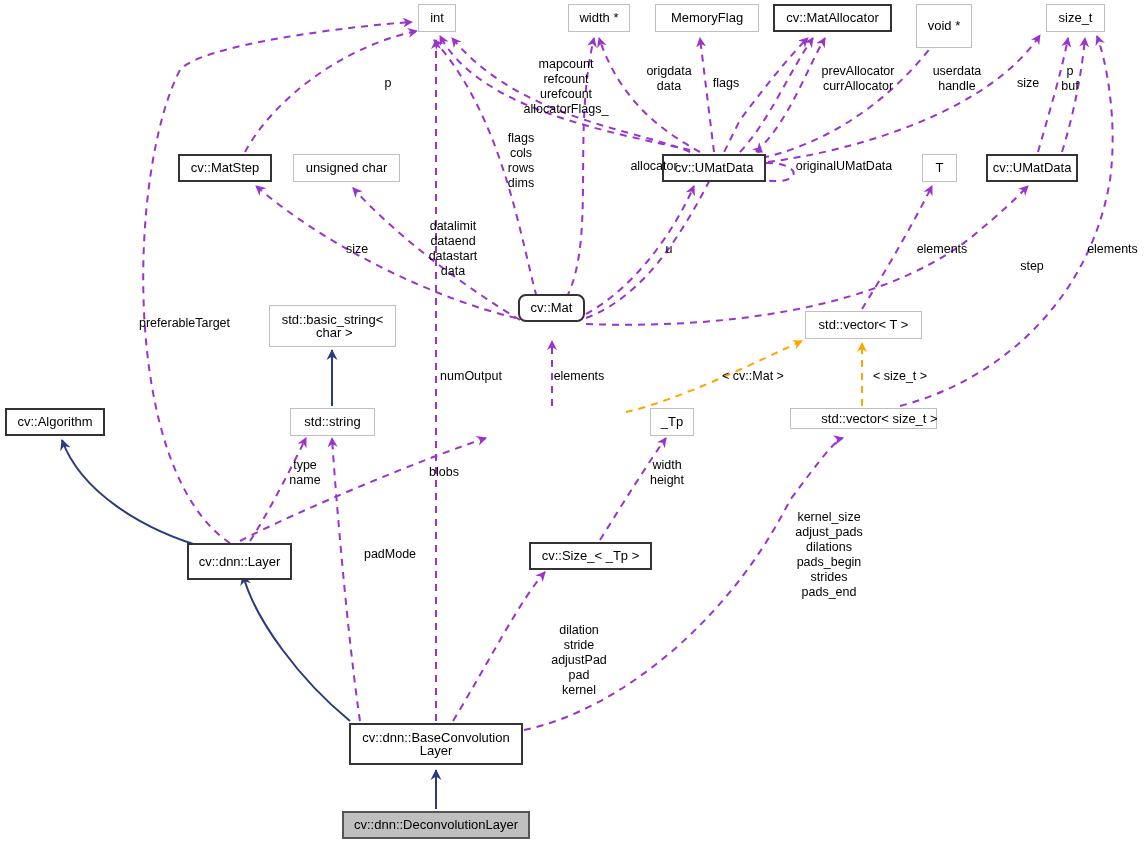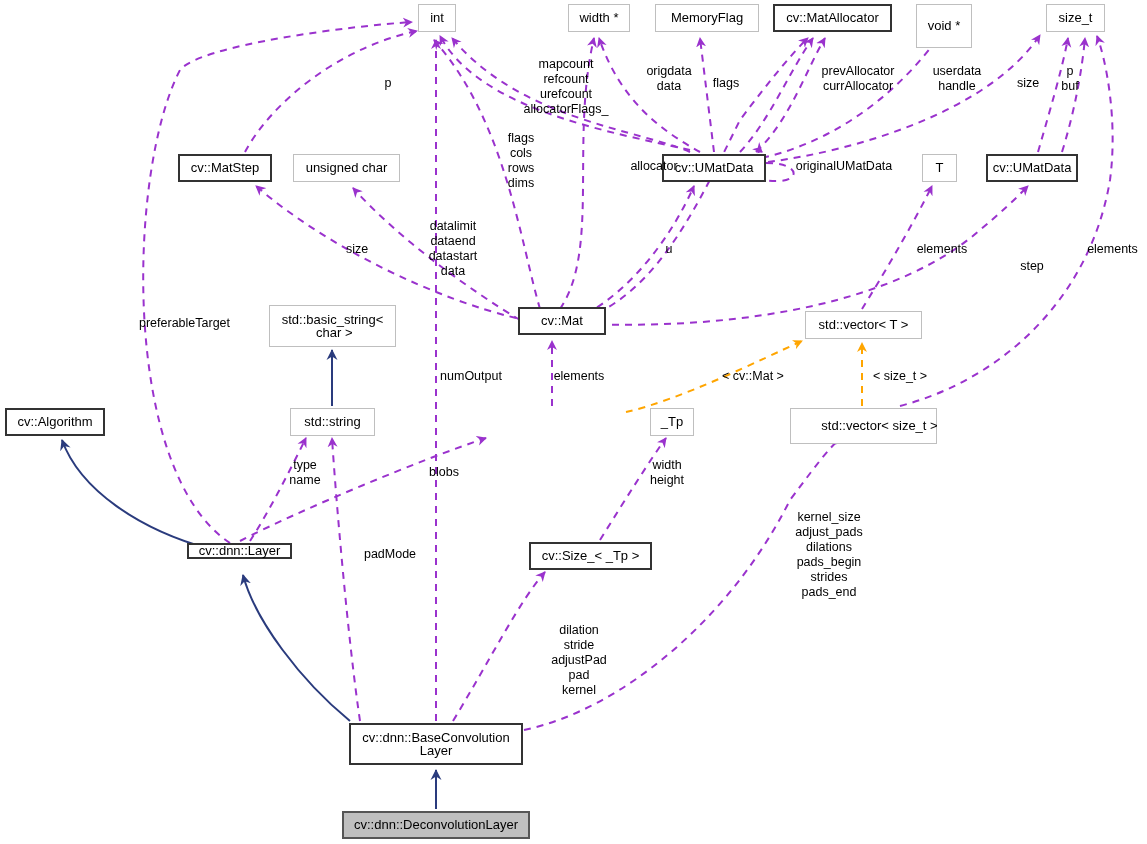--- a/index.html
+++ b/index.html
@@ -177,34 +177,34 @@
 
   <div class="node thick" style="left:662px;top:154px;width:104px;height:28px;">cv::UMatData</div>
 
   <div class="node thin" style="left:922px;top:154px;width:35px;height:28px;">T</div>
 
   <div class="node thick" style="left:986px;top:154px;width:92px;height:28px;">cv::UMatData</div>
 
   <div class="node thin" style="left:269px;top:305px;width:127px;height:42px;">std::basic_string&lt;
  char &gt;</div>
 
-  <div class="node thick" style="left:518px;top:307px;width:88px;height:28px;">cv::Mat</div>
+  <div class="node thick" style="left:518px;top:294px;width:67px;height:28px;border-radius:8px;">cv::Mat</div>
 
   <div class="node thin" style="left:805px;top:311px;width:117px;height:28px;">std::vector&lt; T &gt;</div>
 
   <div class="node thick" style="left:5px;top:408px;width:100px;height:28px;">cv::Algorithm</div>
 
   <div class="node thin" style="left:290px;top:408px;width:85px;height:28px;">std::string</div>
 
 
   <div class="node thin" style="left:650px;top:408px;width:44px;height:28px;">_Tp</div>
 
-  <div class="node thin" style="left:790px;top:408px;width:147px;height:36px;padding-left:32px;">std::vector&lt; size_t &gt;</div>
-
-  <div class="node thick" style="left:187px;top:543px;width:105px;height:16px;">cv::dnn::Layer</div>
+  <div class="node thin" style="left:790px;top:408px;width:147px;height:21px;padding-left:32px;">std::vector&lt; size_t &gt;</div>
+
+  <div class="node thick" style="left:187px;top:543px;width:105px;height:37px;">cv::dnn::Layer</div>
 
   <div class="node thick" style="left:529px;top:542px;width:123px;height:28px;">cv::Size_&lt; _Tp &gt;</div>
 
   <div class="node thick" style="left:349px;top:723px;width:174px;height:42px;">cv::dnn::BaseConvolution
 Layer</div>
 
   <div class="node focus" style="left:342px;top:811px;width:188px;height:28px;">cv::dnn::DeconvolutionLayer</div>
 
   <div class="elabel" style="left:378px;top:76px;width:20px;">p</div>
 

